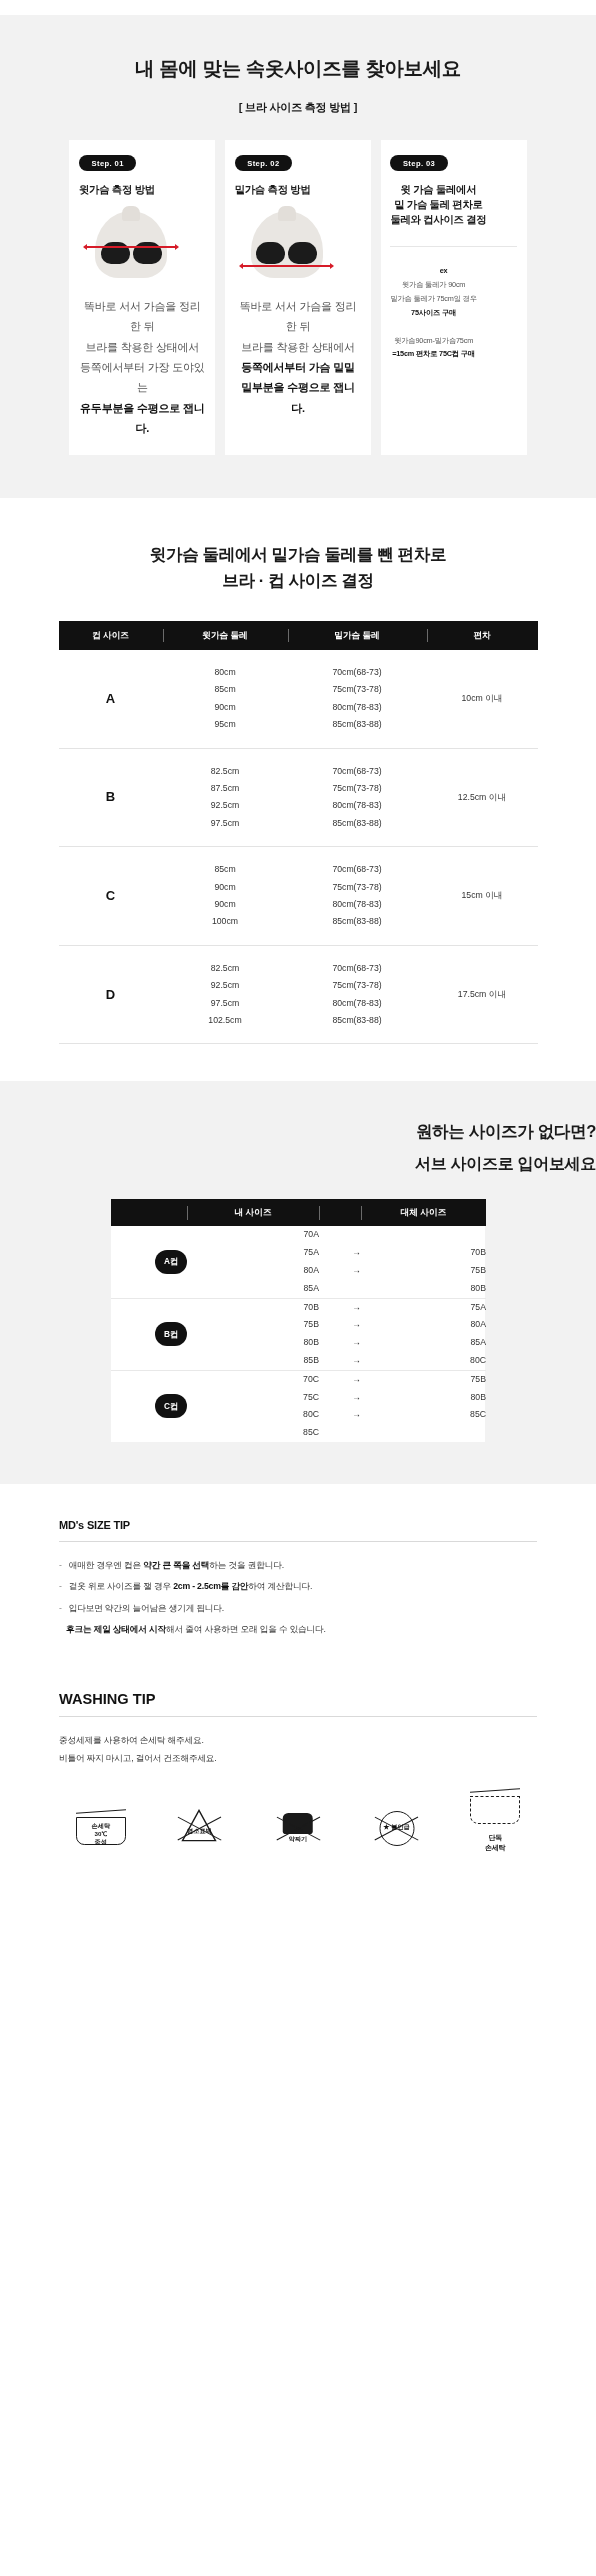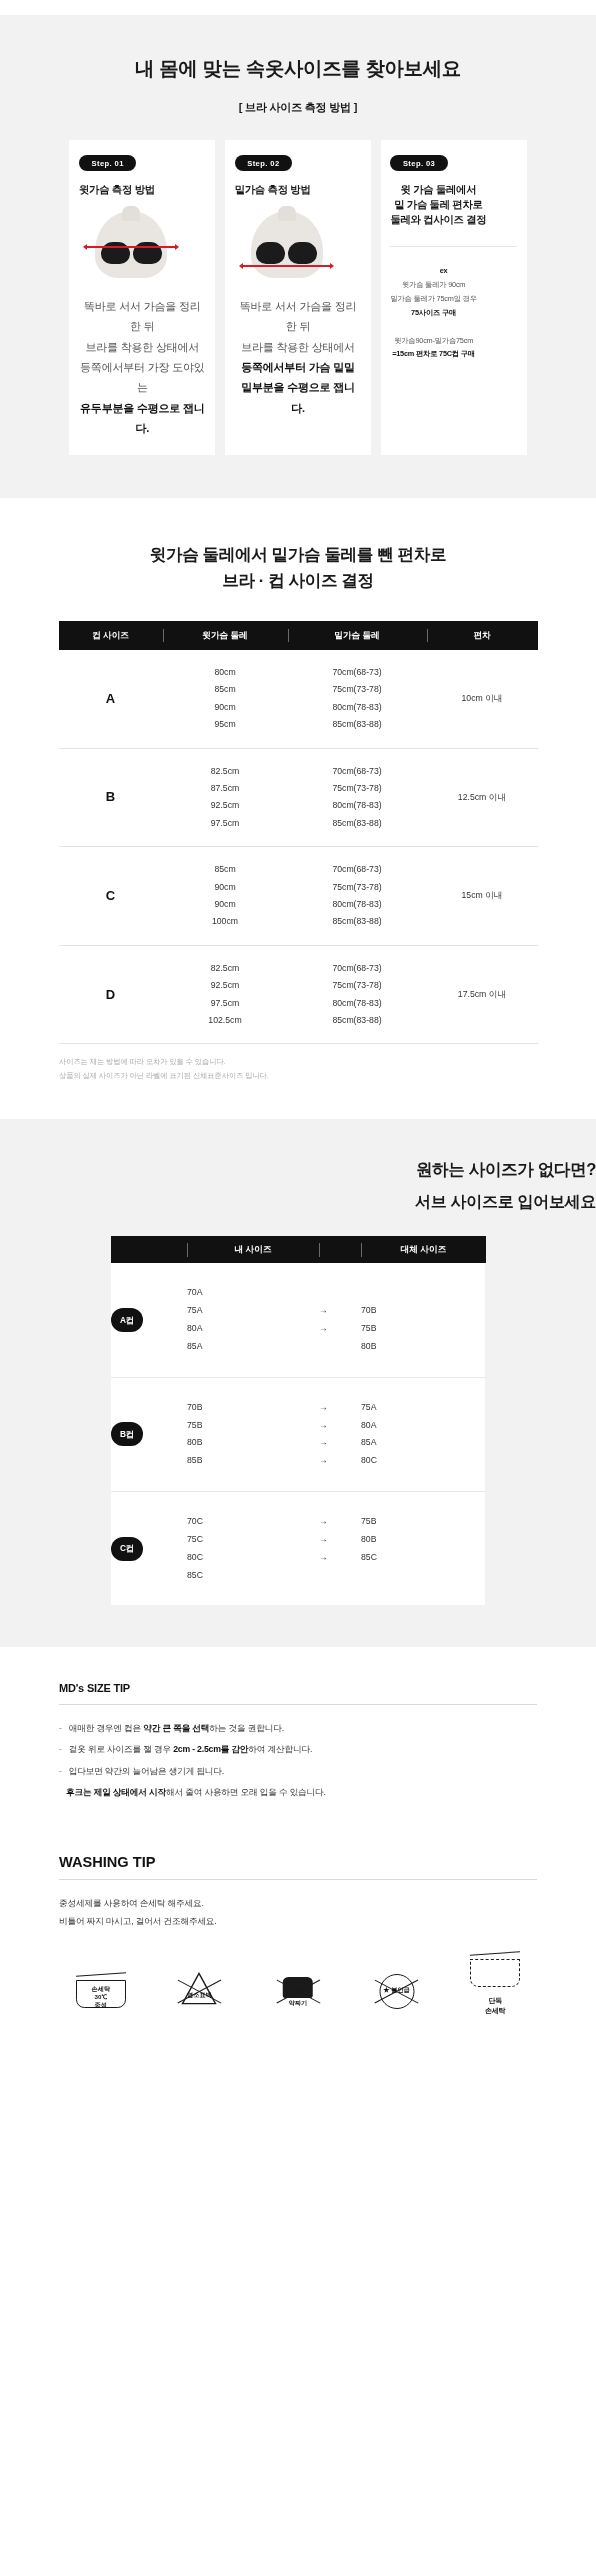--- a/index.html
+++ b/index.html
@@ -266,22 +266,22 @@
   table.subsizes thead th + th::before {
     content: "";
     position: absolute;
     left: 0; top: 24%;
     height: 52%;
     width: 0.7px;
     background: #6b6b6b;
   }
   table.subsizes tbody td {
     border-bottom: 0.7px solid #e8e8e8;
-    padding: 21px 0;
-    text-align: left;
+    padding: 0 0;
+    text-align: right;
     font-size: 8.7px;
     color: #333;
     line-height: 2.05;
     vertical-align: middle;
   }
   table.subsizes tbody tr:last-child td { border-bottom: none; }
   .cup-chip {
     display: inline-block;
     background: #111111;
     color: #ffffff;
@@ -587,24 +587,20 @@
             <span>70cm(68-73)</span><br>
             <span>75cm(73-78)</span><br>
             <span>80cm(78-83)</span><br>
             <span>85cm(83-88)</span>
           </td>
           <td class="gap">17.5cm 이내</td>
         </tr>
       </tbody>
     </table>
 
-    <div class="table-note">
-      <span>사이즈는 재는 방법에 따라 오차가 있을 수 있습니다.</span><br>
-      <span>상품의 실제 사이즈가 아닌 라벨에 표기된 신체표준사이즈 입니다.</span>
-    </div>
   </section>
 
   <section class="sec-sub">
     <h2>원하는 사이즈가 없다면?</h2>
     <div class="sub-lead">서브 사이즈로 입어보세요</div>
 
     <div class="sub-panel">
       <table class="subsizes">
         <thead>
           <tr>

